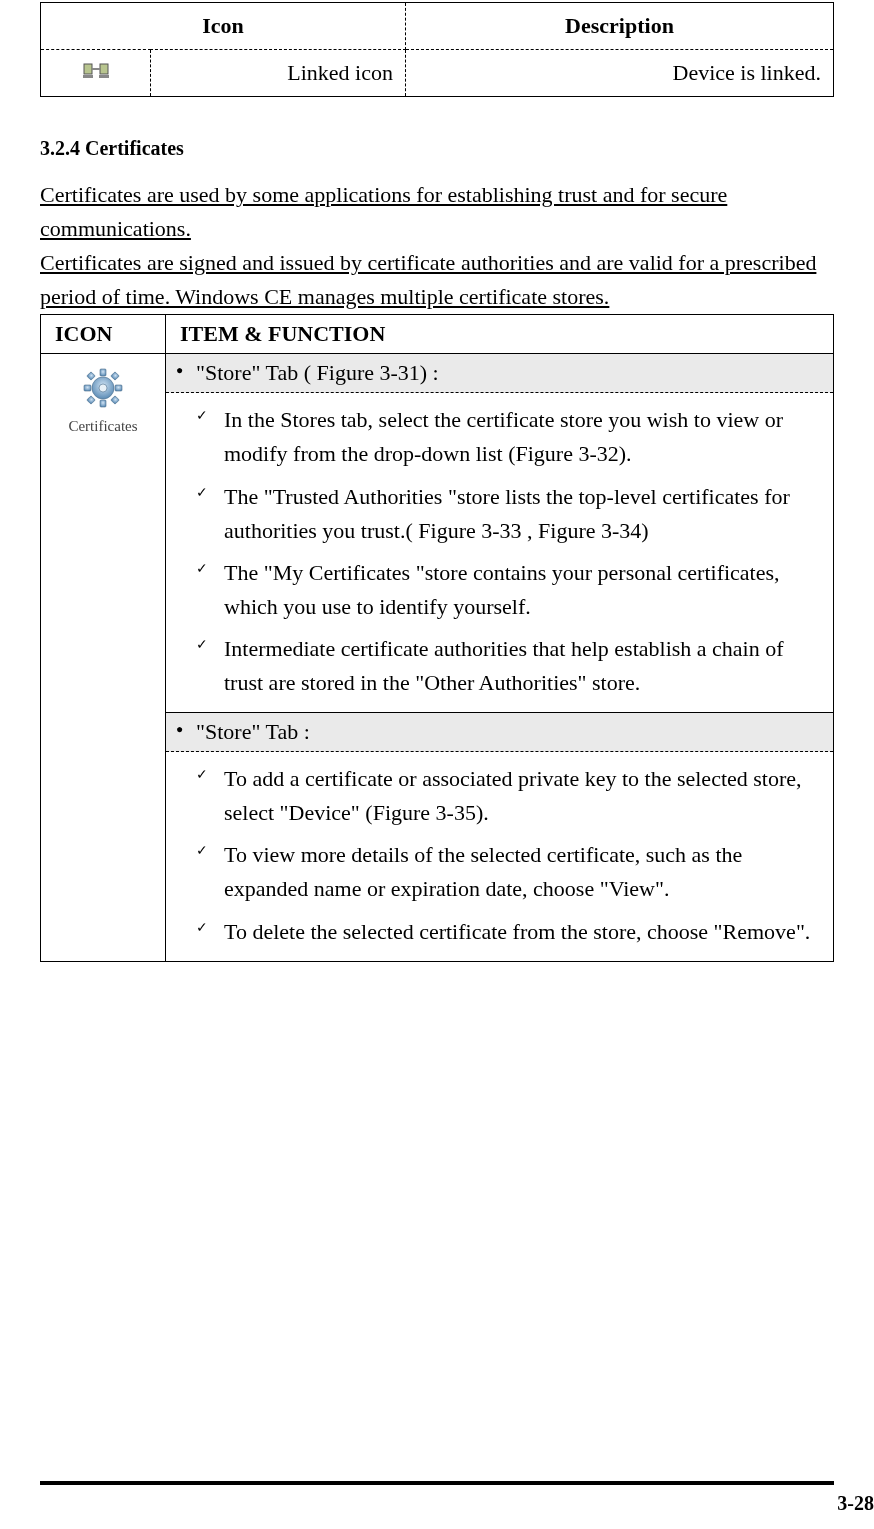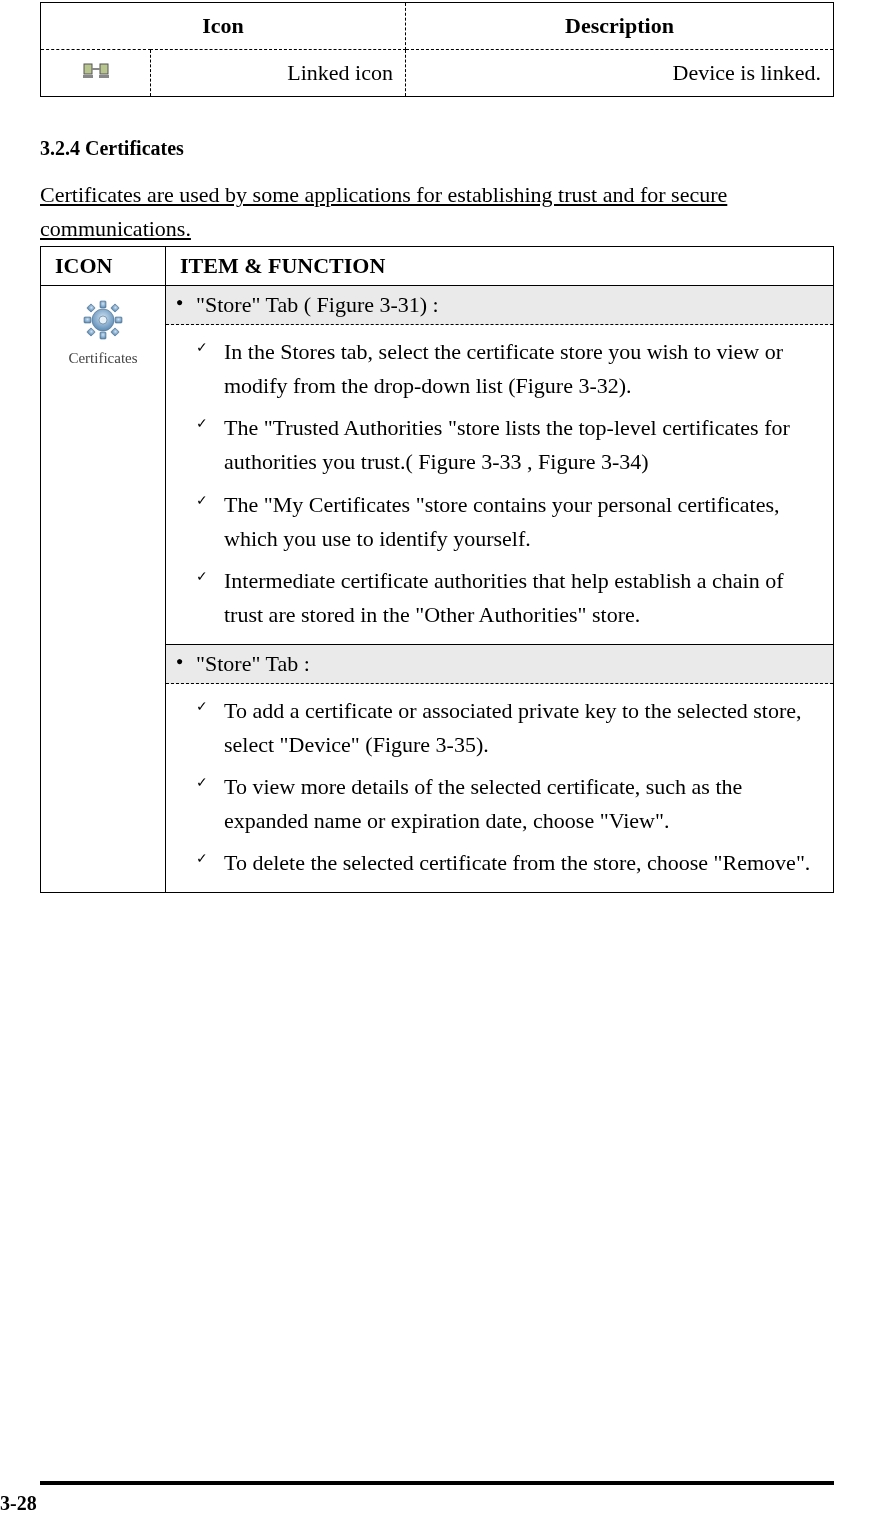--- a/index.html
+++ b/index.html
@@ -145,21 +145,21 @@
     position: absolute;
     left: 40px; right: 40px;
     bottom: 46px;
     height: 4px;
     background: #000;
   }
   .page-number {
     position: absolute;
     left: 0; right: 0;
     bottom: 16px;
-    text-align: left;
+    text-align: right;
     font-weight: bold;
     font-size: 20px;
   }
 </style>
 </head>
 <body>
 
 <div class="page">
 
   <table class="icon-table">
@@ -182,20 +182,21 @@
         </td>
         <td class="name-col">Linked icon</td>
         <td>Device is linked.</td>
       </tr>
     </tbody>
   </table>
 
   <h2 class="section-heading">3.2.4 Certificates</h2>
 
   <p class="body-text">Certificates are used by some applications for establishing trust and for secure communications.</p>
+  <p class="body-text">Certificates are signed and issued by certificate authorities and are valid for a prescribed period of time. Windows CE manages multiple certificate stores.</p>
 
 
   <table class="cert-table">
     <tbody>
       <tr>
         <th class="hdr">ICON</th>
         <th class="hdr">ITEM &amp; FUNCTION</th>
       </tr>
       <tr>
         <td class="icon-cell">

